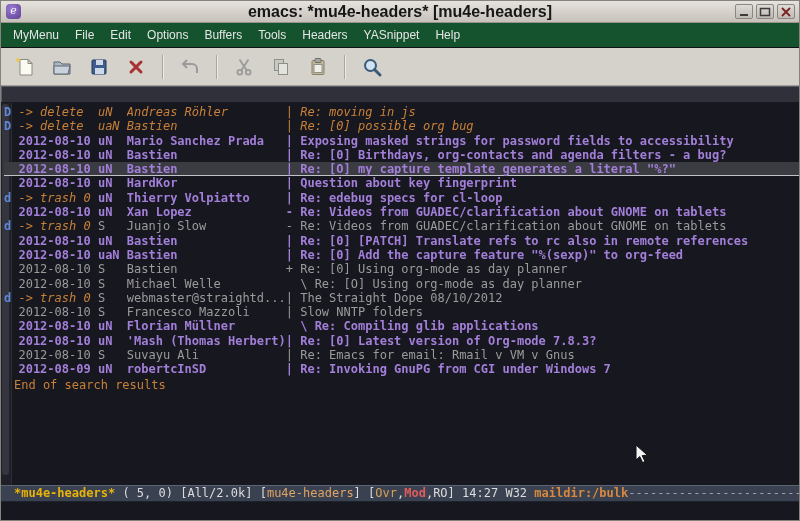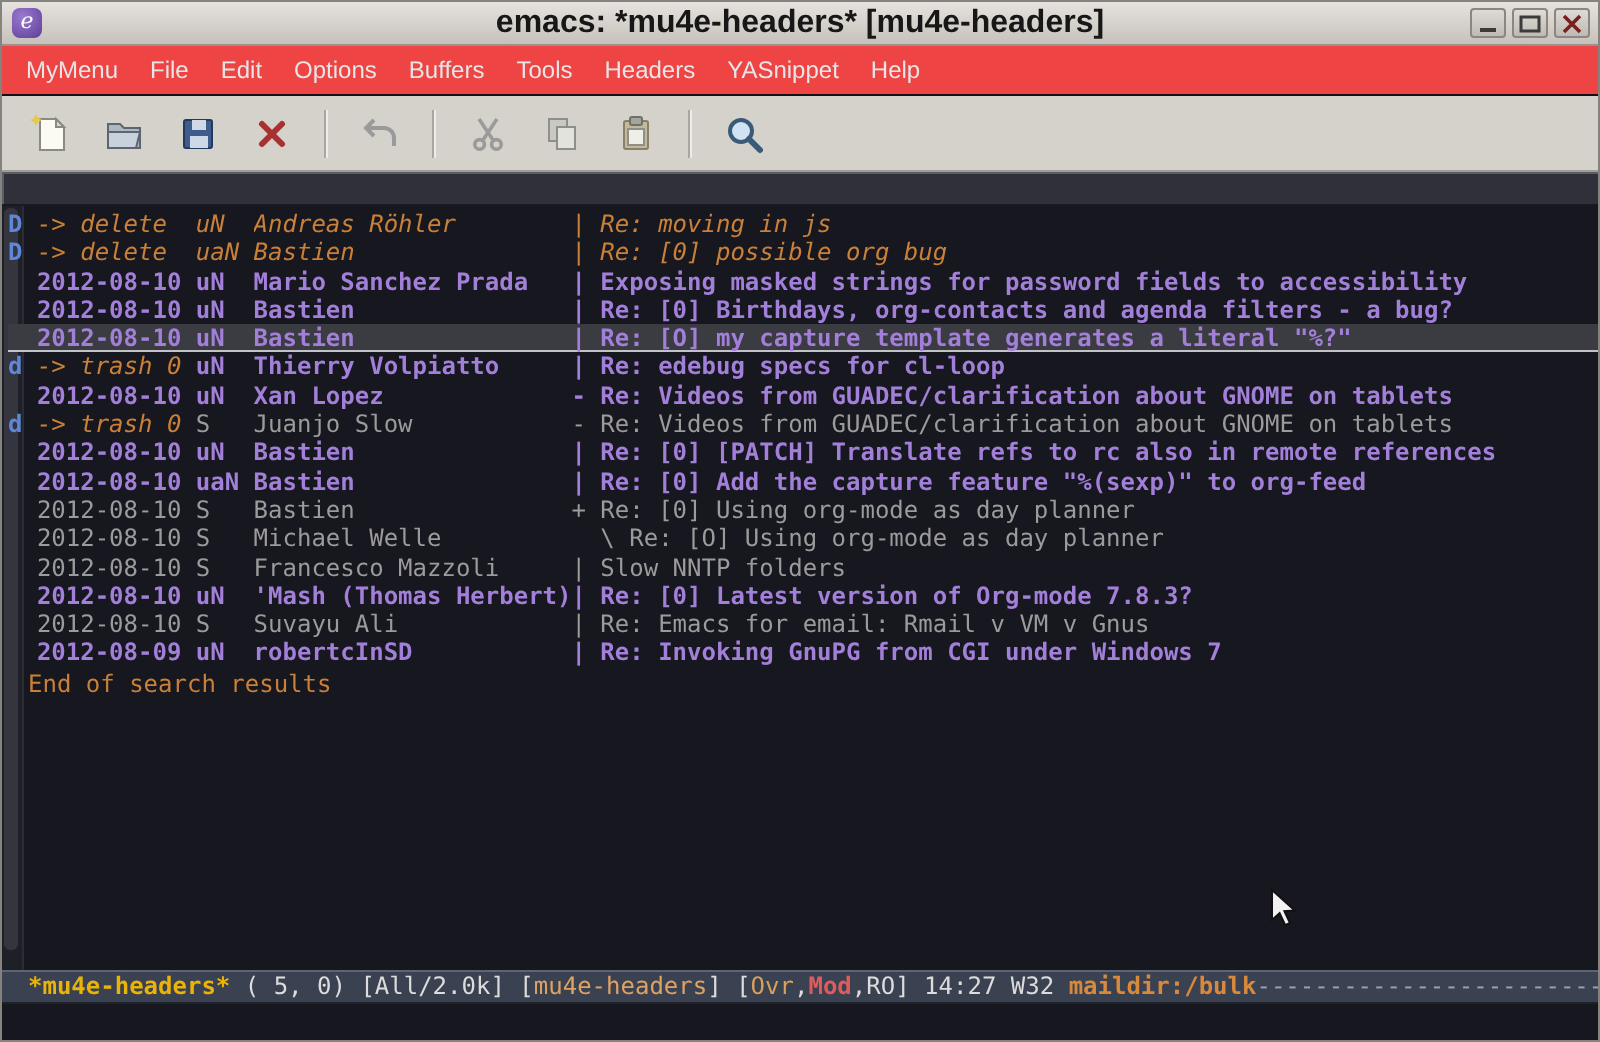--- a/index.html
+++ b/index.html
@@ -41,21 +41,21 @@
   .win-btn{
     width:18px;height:15px;box-sizing:border-box;
     background:linear-gradient(#dedad6,#bfbab3);
     border:1px solid #8b867f;border-radius:2px;
     display:flex;align-items:center;justify-content:center;
   }
   .win-btn svg{display:block;}
 
   
   .menubar{
-    height:24px;flex:none;background:#ef4444;
+    height:24px;flex:none;background:#14532d;
     display:flex;align-items:center;padding-left:4px;
     border-bottom:1px solid #121216;
   }
   .menu-item{
     color:#e6e6e6;font-size:12px;padding:3px 8px;cursor:default;
     white-space:nowrap;
   }
 
   
   .toolbar{
@@ -247,28 +247,31 @@
   <div class="buffer">
     <div class="scrollbar">
       <div class="scroll-thumb"></div>
     </div>
     <div class="rows" id="rows">
         <div class="row face-deleted"><span class="c-mark">D</span><span class="c-date">-&gt; delete</span><span class="c-flags">uN</span><span class="c-from">Andreas Röhler</span><span class="c-subj">| Re: moving in js</span></div>
         <div class="row face-deleted"><span class="c-mark">D</span><span class="c-date">-&gt; delete</span><span class="c-flags">uaN</span><span class="c-from">Bastien</span><span class="c-subj">| Re: [0] possible org bug</span></div>
         <div class="row face-unread"><span class="c-mark"></span><span class="c-date">2012-08-10</span><span class="c-flags">uN</span><span class="c-from">Mario Sanchez Prada</span><span class="c-subj">| Exposing masked strings for password fields to accessibility</span></div>
         <div class="row face-unread"><span class="c-mark"></span><span class="c-date">2012-08-10</span><span class="c-flags">uN</span><span class="c-from">Bastien</span><span class="c-subj">| Re: [0] Birthdays, org-contacts and agenda filters - a bug?</span></div>
         <div class="row face-unread current"><span class="c-mark"></span><span class="c-date">2012-08-10</span><span class="c-flags">uN</span><span class="c-from">Bastien</span><span class="c-subj">| Re: [O] my capture template generates a literal "%?"</span></div>
+        <div class="row face-unread"><span class="c-mark"></span><span class="c-date">2012-08-10</span><span class="c-flags">uN</span><span class="c-from">HardKor</span><span class="c-subj">| Question about key fingerprint</span></div>
         <div class="row face-unread trash"><span class="c-mark">d</span><span class="c-date">-&gt; trash 0</span><span class="c-flags">uN</span><span class="c-from">Thierry Volpiatto</span><span class="c-subj">| Re: edebug specs for cl-loop</span></div>
         <div class="row face-unread"><span class="c-mark"></span><span class="c-date">2012-08-10</span><span class="c-flags">uN</span><span class="c-from">Xan Lopez</span><span class="c-subj">- Re: Videos from GUADEC/clarification about GNOME on tablets</span></div>
         <div class="row face-read trash"><span class="c-mark">d</span><span class="c-date">-&gt; trash 0</span><span class="c-flags">S</span><span class="c-from">Juanjo Slow</span><span class="c-subj">- Re: Videos from GUADEC/clarification about GNOME on tablets</span></div>
         <div class="row face-unread"><span class="c-mark"></span><span class="c-date">2012-08-10</span><span class="c-flags">uN</span><span class="c-from">Bastien</span><span class="c-subj">| Re: [0] [PATCH] Translate refs to rc also in remote references</span></div>
         <div class="row face-unread"><span class="c-mark"></span><span class="c-date">2012-08-10</span><span class="c-flags">uaN</span><span class="c-from">Bastien</span><span class="c-subj">| Re: [0] Add the capture feature "%(sexp)" to org-feed</span></div>
         <div class="row face-read"><span class="c-mark"></span><span class="c-date">2012-08-10</span><span class="c-flags">S</span><span class="c-from">Bastien</span><span class="c-subj">+ Re: [0] Using org-mode as day planner</span></div>
         <div class="row face-read"><span class="c-mark"></span><span class="c-date">2012-08-10</span><span class="c-flags">S</span><span class="c-from">Michael Welle</span><span class="c-subj">  \ Re: [O] Using org-mode as day planner</span></div>
+        <div class="row face-read trash"><span class="c-mark">d</span><span class="c-date">-&gt; trash 0</span><span class="c-flags">S</span><span class="c-from">webmaster@straightd...</span><span class="c-subj">| The Straight Dope 08/10/2012</span></div>
         <div class="row face-read"><span class="c-mark"></span><span class="c-date">2012-08-10</span><span class="c-flags">S</span><span class="c-from">Francesco Mazzoli</span><span class="c-subj">| Slow NNTP folders</span></div>
+        <div class="row face-unread"><span class="c-mark"></span><span class="c-date">2012-08-10</span><span class="c-flags">uN</span><span class="c-from">Florian Müllner</span><span class="c-subj">  \ Re: Compiling glib applications</span></div>
         <div class="row face-unread"><span class="c-mark"></span><span class="c-date">2012-08-10</span><span class="c-flags">uN</span><span class="c-from">'Mash (Thomas Herbert)</span><span class="c-subj">| Re: [0] Latest version of Org-mode 7.8.3?</span></div>
         <div class="row face-read"><span class="c-mark"></span><span class="c-date">2012-08-10</span><span class="c-flags">S</span><span class="c-from">Suvayu Ali</span><span class="c-subj">| Re: Emacs for email: Rmail v VM v Gnus</span></div>
         <div class="row face-unread"><span class="c-mark"></span><span class="c-date">2012-08-09</span><span class="c-flags">uN</span><span class="c-from">robertcInSD</span><span class="c-subj">| Re: Invoking GnuPG from CGI under Windows 7</span></div>
       </div>
     <div class="eor">End of search results</div>
     <svg class="mouse-cursor" width="14" height="20" viewBox="0 0 14 20">
       <path d="M1 1 L1 16 L4.8 12.6 L7.6 18.6 L10 17.5 L7.2 11.6 L12.4 11.2 Z" fill="#f2f2f2" stroke="#111" stroke-width="1"></path>
     </svg>
   </div>
 

